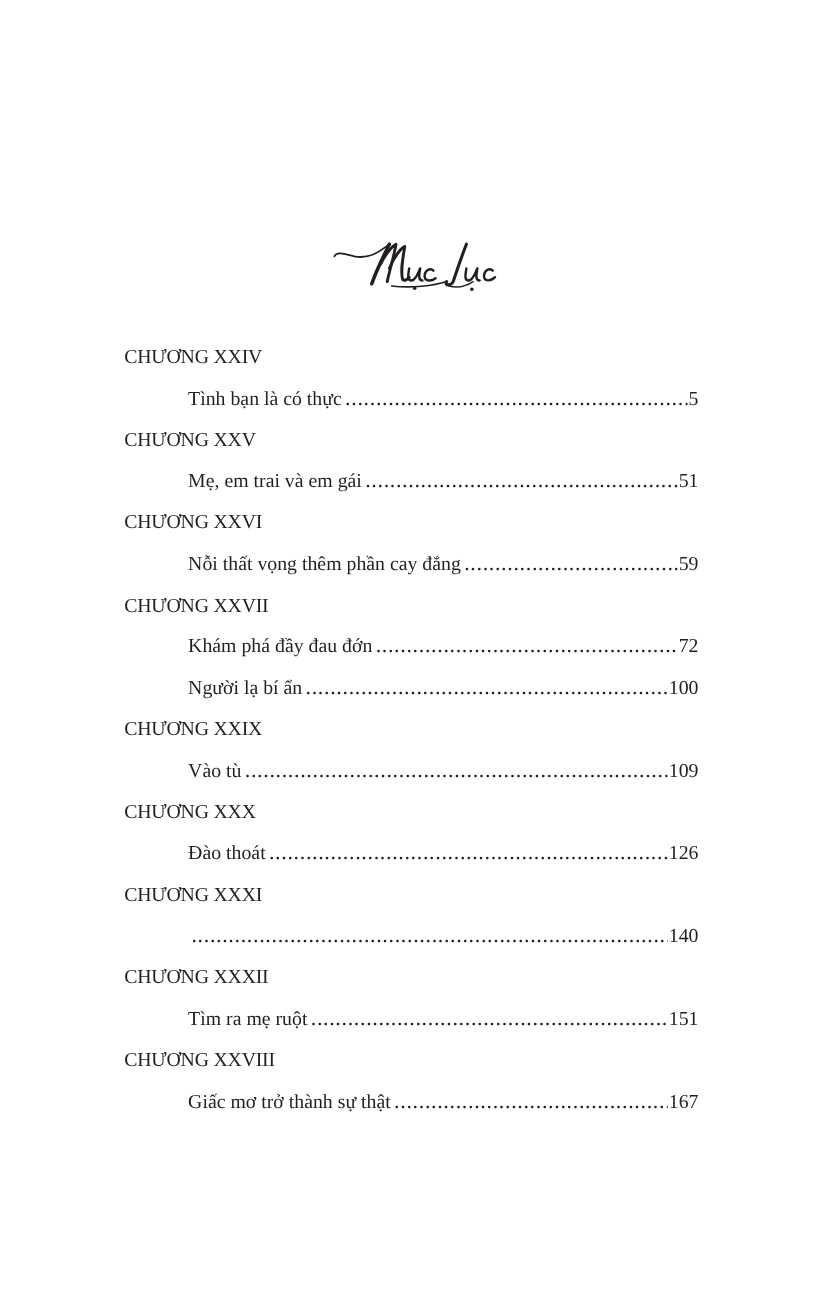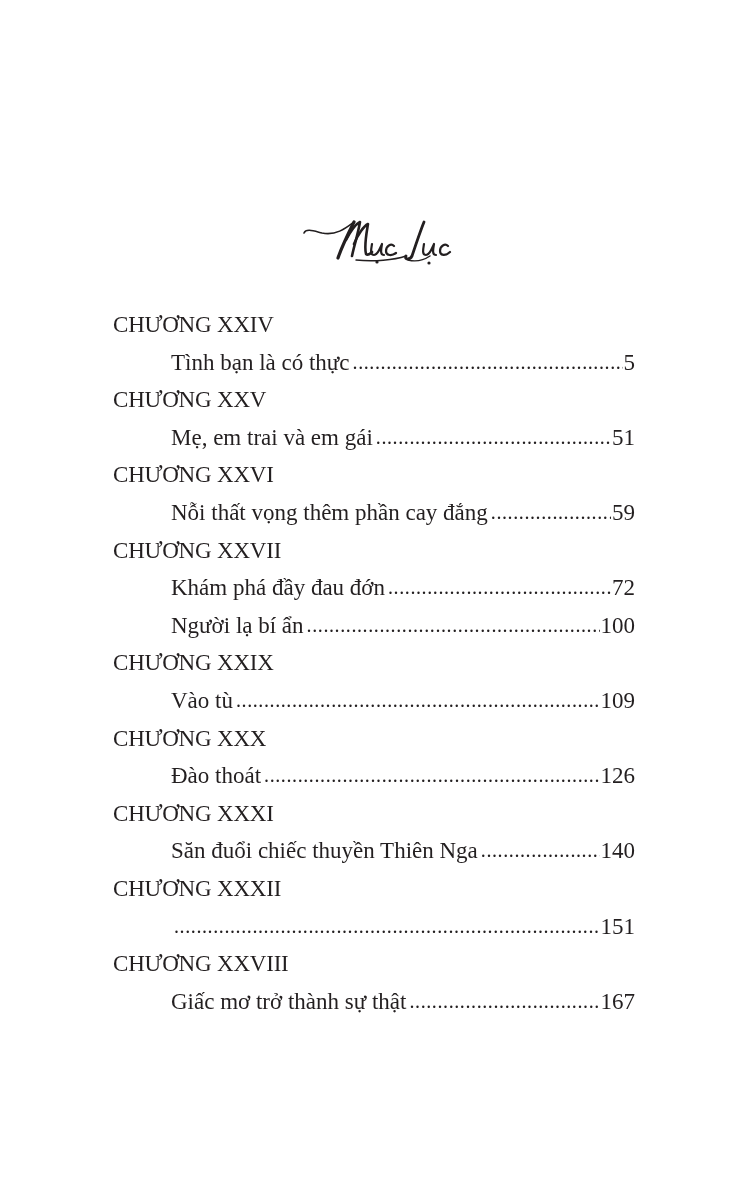--- a/index.html
+++ b/index.html
@@ -36,21 +36,21 @@
     }
     .toc {
       position: absolute;
       left: 113px;
       top: 306px;
       width: 522px;
     }
     .toc-row {
       height: 37.6px;
       line-height: 37.6px;
-      font-size: 23px;
+      font-size: 18px;
       white-space: nowrap;
     }
     .chapter-heading {
       letter-spacing: -0.2px;
     }
     .entry {
       display: flex;
       align-items: flex-start;
       padding-left: 58px;
     }
@@ -151,27 +151,27 @@
 
   <div class="toc-row chapter-heading">CHƯƠNG XXX</div>
   <div class="toc-row entry">
     <span class="entry-title">Đào thoát</span>
     <span class="leader"></span>
     <span class="page-num">126</span>
   </div>
 
   <div class="toc-row chapter-heading">CHƯƠNG XXXI</div>
   <div class="toc-row entry">
-    <span class="entry-title">Săn đuổi chiếc thuyền Thiên Nga</span>
     <span class="leader"></span>
     <span class="page-num">140</span>
   </div>
 
   <div class="toc-row chapter-heading">CHƯƠNG XXXII</div>
   <div class="toc-row entry">
+    <span class="entry-title">Tìm ra mẹ ruột</span>
     <span class="leader"></span>
     <span class="page-num">151</span>
   </div>
 
   <div class="toc-row chapter-heading">CHƯƠNG XXVIII</div>
   <div class="toc-row entry">
     <span class="entry-title">Giấc mơ trở thành sự thật</span>
     <span class="leader"></span>
     <span class="page-num">167</span>
   </div>

